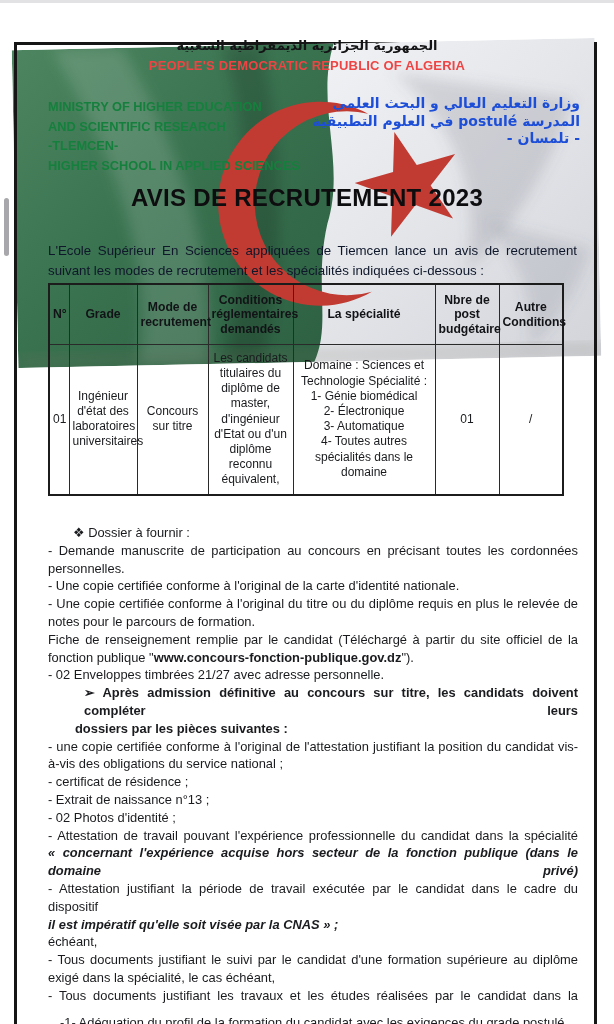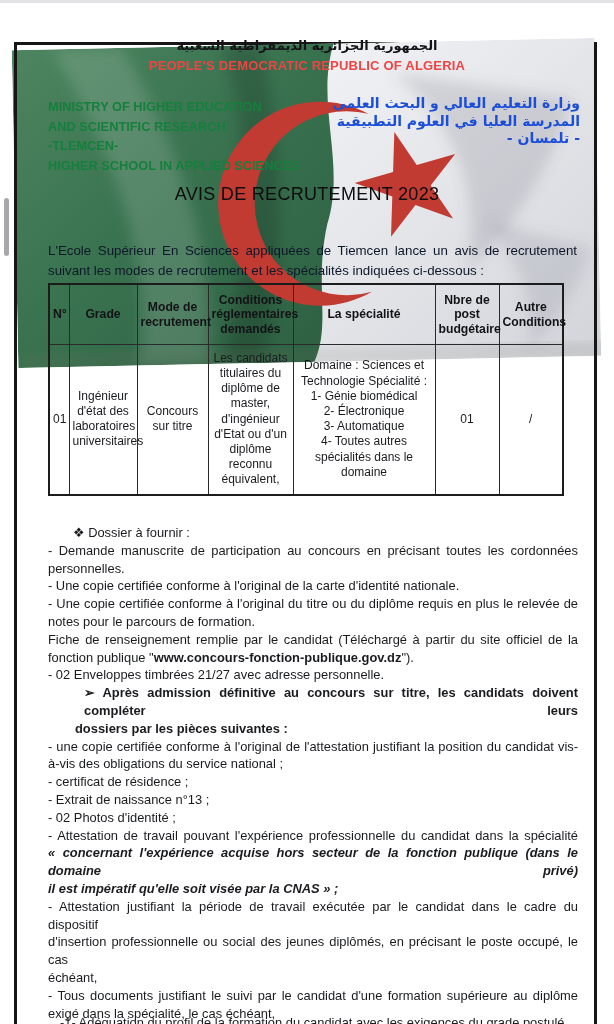--- a/index.html
+++ b/index.html
@@ -17,21 +17,21 @@
   .flag svg{width:100%;height:100%;display:block;}
   
   .content{position:absolute;inset:0;z-index:5;}
   .c-center{position:absolute;left:0;width:614px;text-align:center;}
   .arabic{font-family:"DejaVu Sans",sans-serif;direction:rtl;}
   .rep-ar{top:38px;font-size:13px;font-weight:bold;color:#141416;}
   .rep-en{top:58px;font-size:13px;font-weight:bold;letter-spacing:.2px;color:#ef4444;}
   .ministry{position:absolute;left:48px;top:97px;font-size:12.8px;font-weight:bold;line-height:19.5px;color:#15803d;}
   .ar-block{position:absolute;right:34px;top:95px;font-size:14px;font-weight:bold;line-height:17.5px;
             text-align:right;color:#1d4ed8;font-family:"DejaVu Sans",sans-serif;direction:rtl;}
-  .title{top:184px;font-size:18px;font-weight:normal;letter-spacing:.3px;color:#0d0d0f;}
+  .title{top:184px;font-size:24px;font-weight:bold;letter-spacing:.3px;color:#0d0d0f;}
   .intro{position:absolute;left:48px;top:228px;width:529px;font-size:13.3px;line-height:20px;
          text-align:justify;color:#0f172a;}
   
   table.rec{position:absolute;left:48px;top:283px;width:514px;border-collapse:collapse;
             border:2.5px solid #1c1c1c;table-layout:fixed;background:transparent;}
   table.rec th,table.rec td{border:1.5px solid #2a2a2a;vertical-align:middle;padding:2px 3px;}
   table.rec th{font-size:12.2px;font-weight:bold;line-height:14.5px;text-align:center;color:#121316;height:55px;}
   table.rec td{font-size:12px;line-height:15.2px;text-align:center;color:#1a1b1e;}
   td.cond{font-size:11.8px;line-height:15.5px;}
   td.spec{text-align:left;font-size:12.2px;line-height:16.5px;padding-left:5px;}
@@ -95,21 +95,21 @@
     <div class="c-center rep-en">PEOPLE'S DEMOCRATIC REPUBLIC OF ALGERIA</div>
 
     <div class="ministry">
         <div>MINISTRY OF HIGHER EDUCATION</div>
         <div>AND SCIENTIFIC RESEARCH</div>
         <div>-TLEMCEN-</div>
         <div>HIGHER SCHOOL IN APPLIED SCIENCES</div>
       </div>
     <div class="ar-block">
         <div>وزارة التعليم العالي و البحث العلمي</div>
-        <div>المدرسة العليا في العلوم التطبيقية</div>
+        <div>المدرسة postulé في العلوم التطبيقية</div>
         <div>- تلمسان -</div>
       </div>
 
     <div class="c-center title">AVIS DE RECRUTEMENT 2023</div>
 
     <p class="intro">L'Ecole Supérieur En Sciences appliquées de Tiemcen lance un avis de recrutement suivant les modes de recrutement et les spécialités indiquées ci-dessous :</p>
 
     <table class="rec">
       <colgroup>
         <col style="width:20px">
@@ -162,23 +162,22 @@
         <div class="bline "><span>- 02 Enveloppes timbrées 21/27 avec adresse personnelle.</span></div>
         <div class="bline arrow1 just"><span>➢ Après admission définitive au concours sur titre, les candidats doivent compléter leurs</span></div>
         <div class="bline arrow2"><span>dossiers par les pièces suivantes :</span></div>
         <div class="bline  just"><span>- une copie certifiée conforme à l'original de l'attestation justifiant la position du candidat vis-</span></div>
         <div class="bline "><span>à-vis des obligations du service national ;</span></div>
         <div class="bline "><span>- certificat de résidence ;</span></div>
         <div class="bline "><span>- Extrait de naissance n°13 ;</span></div>
         <div class="bline "><span>- 02 Photos d'identité ;</span></div>
         <div class="bline  just"><span>- Attestation de travail pouvant l'expérience professionnelle du candidat dans la spécialité</span></div>
         <div class="bline  just"><span class="b i">« concernant l'expérience acquise hors secteur de la fonction publique (dans le domaine privé)</span></div>
+        <div class="bline  just"><span>- Attestation justifiant la période de travail exécutée par le candidat dans le cadre du dispositif</span></div>
         <div class="bline "><span class="b i">il est impératif qu'elle soit visée par la CNAS » ;</span></div>
-        <div class="bline  just"><span>- Attestation justifiant la période de travail exécutée par le candidat dans le cadre du dispositif</span></div>
-        <div class="bline  just"><span>d'insertion professionnelle ou social des jeunes diplômés, en précisant le poste occupé, le cas</span></div>
         <div class="bline "><span>échéant,</span></div>
         <div class="bline  just"><span>- Tous documents justifiant le suivi par le candidat d'une formation supérieure au diplôme</span></div>
         <div class="bline "><span>exigé dans la spécialité, le cas échéant,</span></div>
         <div class="bline  just"><span>- Tous documents justifiant les travaux et les études réalisées par le candidat dans la</span></div>
       </div>
 
     <div class="clipped-line">-1- Adéquation du profil de la formation du candidat avec les exigences du grade postulé l'él</div>
   </div>
 </div>
 

